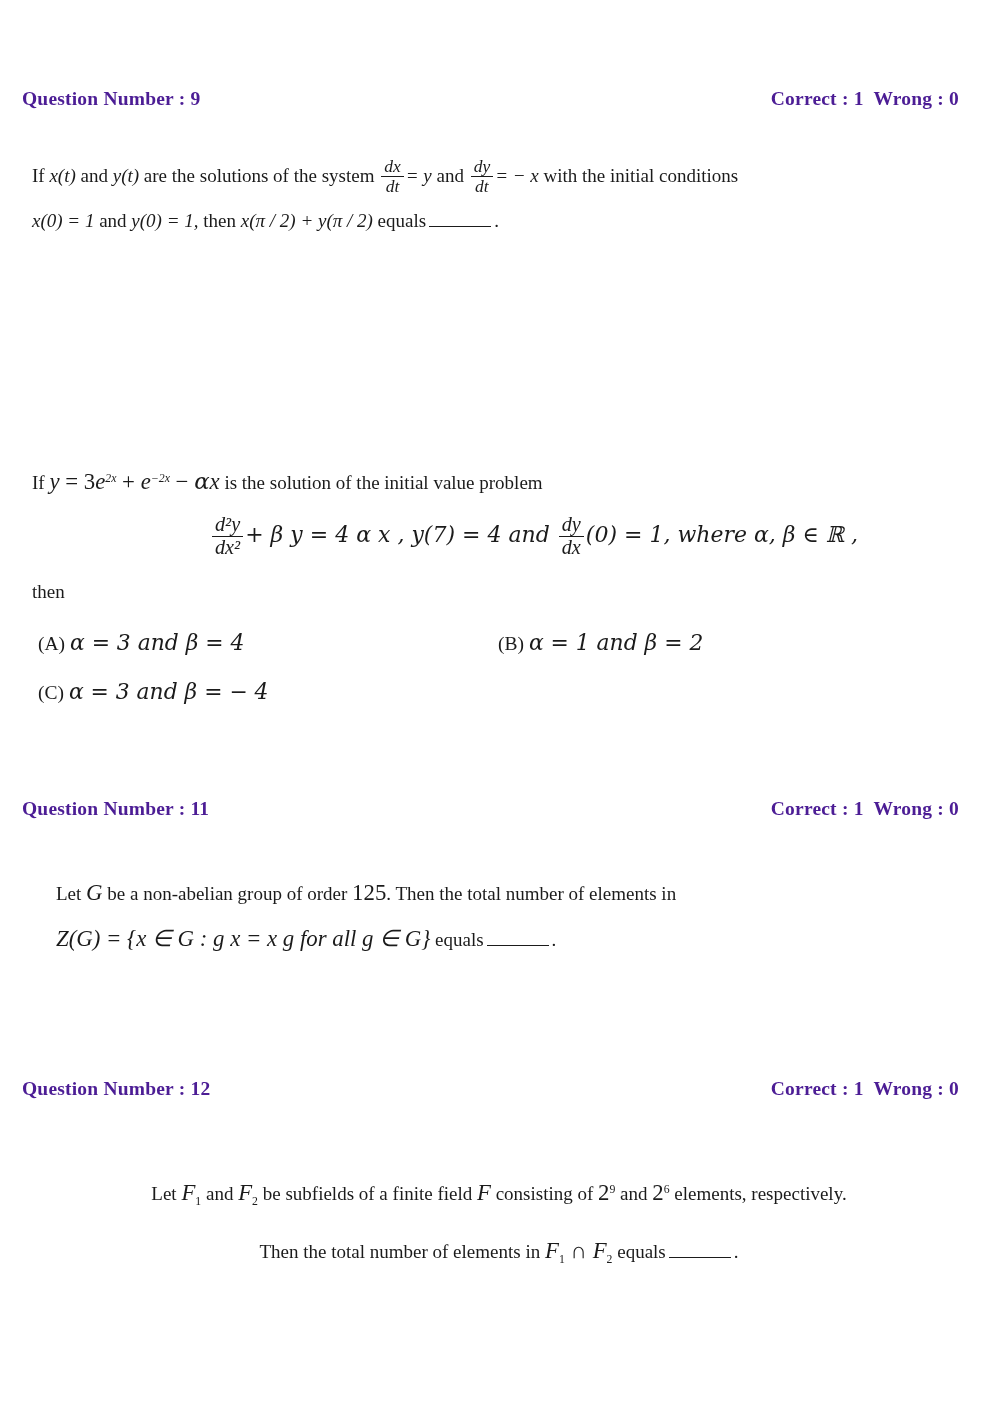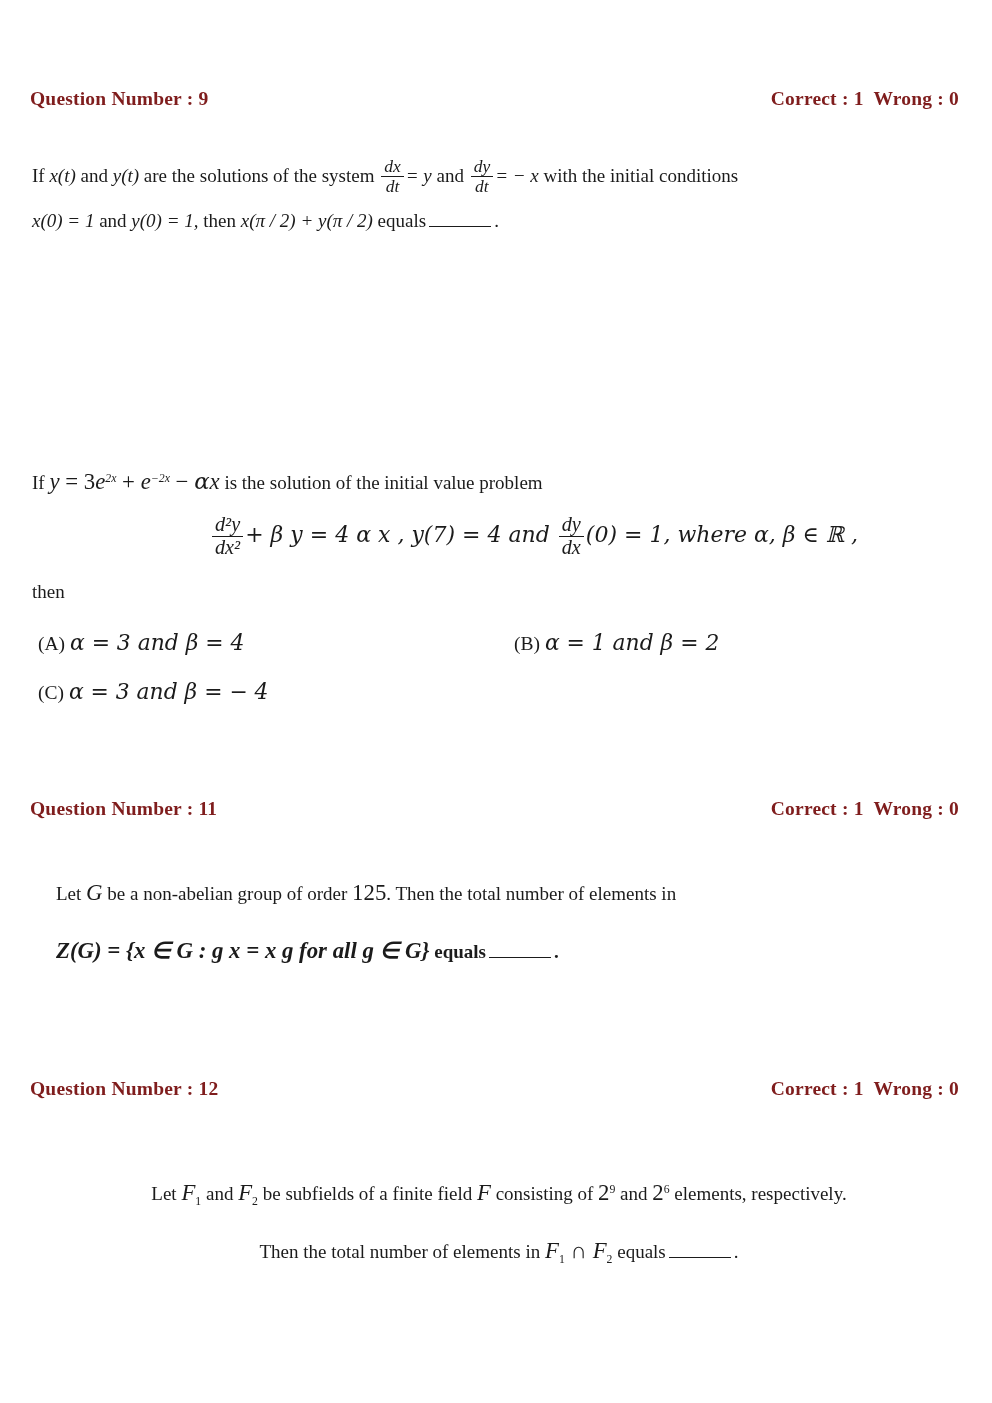--- a/index.html
+++ b/index.html
@@ -23,22 +23,22 @@
   }
   .q-block {
     position: absolute;
     left: 0;
     width: 992px;
   }
   .q-header {
     display: flex;
     justify-content: space-between;
     align-items: baseline;
-    padding: 0 33px 0 30px;
-    color: #7f1d1d;
+    padding: 0 33px 0 22px;
+    color: #4c1d95;
     font-weight: bold;
     font-size: 19.5px;
     letter-spacing: 0.2px;
   }
   .q-header .q-num { white-space: pre; }
   .q-header .q-marks { white-space: pre; }
   .q-body {
     padding: 0 30px 0 32px;
     font-size: 19px;
     line-height: 1.85;
@@ -77,21 +77,21 @@
     text-align: left;
     padding-left: 178px;
     margin-top: 12px;
     font-size: 22px;
   }
 
   .options {
     margin-top: 14px;
     position: relative;
   }
-  .opt-row { display: flex; gap: 16px; }
+  .opt-row { display: flex; }
   .opt {
     font-size: 19.5px;
     white-space: nowrap;
   }
   .opt.col1 { width: 460px; padding-left: 6px; }
   .opt.col2 { padding-left: 0; }
   .opt .tag { font-style: normal; }
 
   .big { font-size: 1.12em; }
   .larger { font-size: 1.2em; }
@@ -151,21 +151,21 @@
 
   <div class="q-block" style="top:798px;">
     <div class="q-header">
       <span class="q-num">Question Number : 11</span>
       <span class="q-marks">Correct : 1  Wrong : 0</span>
     </div>
     <div class="q-body" style="margin-top:52px; padding-left:56px;">
       <div class="line">
         <span>Let </span><span class="mi larger">G</span><span> be a non-abelian group of order </span><span class="larger">125</span><span>.  Then the total number of elements in</span>
       </div>
-      <div class="line" style="margin-top:16px;font-weight:bold;">
+      <div class="line" style="margin-top:4px;">
         <span class="mi larger">Z(G) = </span><span class="mi larger">{x ∈ G : g x = x g  for all g ∈ G}</span><span> equals</span><span class="blank"></span><span>.</span>
       </div>
     </div>
   </div>
 
   <div class="q-block" style="top:1078px;">
     <div class="q-header">
       <span class="q-num">Question Number : 12</span>
       <span class="q-marks">Correct : 1  Wrong : 0</span>
     </div>

